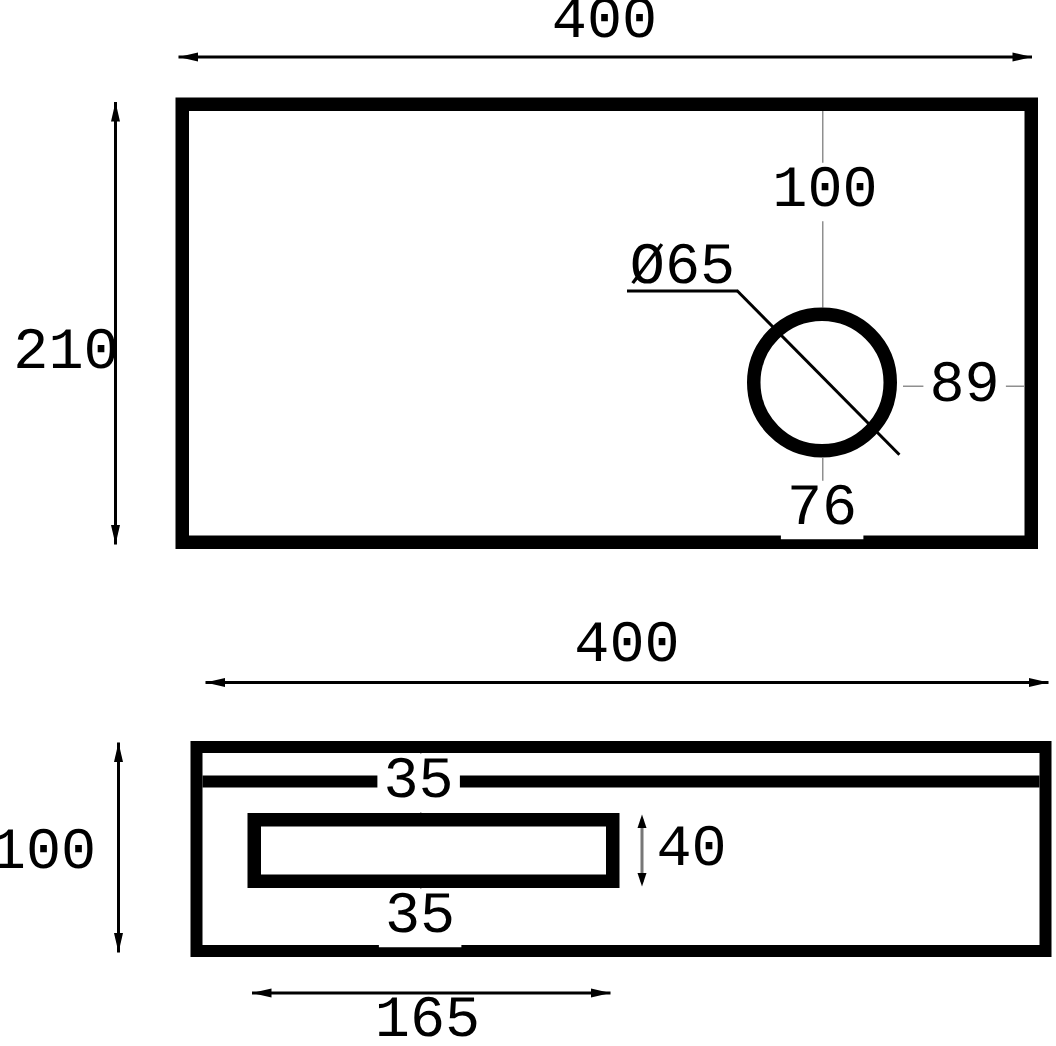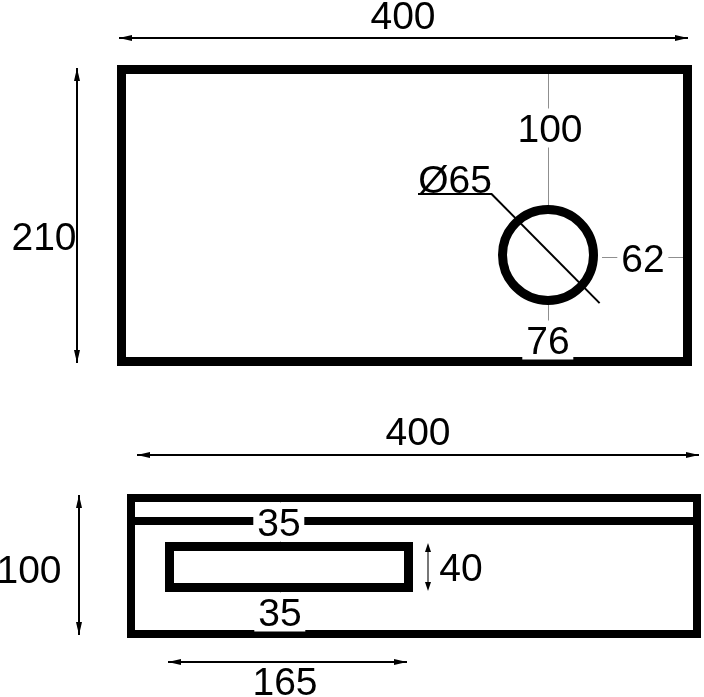--- a/index.html
+++ b/index.html
@@ -1,19 +1,20 @@
 <!DOCTYPE html>
 <html><head>
 <meta charset="utf-8">
 <style>
   html,body { margin:0; padding:0; }
   body { font-family: "Liberation Sans", sans-serif; background:#fff; }
   #canvas {
     position:relative; width:704px; height:697px; background:#ffffff;
     overflow:hidden;
+    font-family:Liberation Mono, monospace;
   }
   .lbl {
     position:absolute; font-size:39px; line-height:1; color:#000;
     white-space:nowrap; transform:translate(-50%,-50%);
   }
   .lbl.bg { background:#ffffff; padding:0 4px; }
   
   .part-rect { position:absolute; box-sizing:border-box; border:9px solid #000; background:transparent; }
   .part-rect.thin8 { border-width:8px; }
   .circle { position:absolute; box-sizing:border-box; border:9px solid #000; border-radius:50%; background:transparent; }
@@ -56,21 +57,21 @@
     <div class="cl-v" style="left:548px; top:74px; height:131px;"></div>
     <div class="lbl bg" style="left:550px; top:128px;">100</div>
 
     <div class="circle" style="left:498px; top:205px; width:100px; height:100px;"></div>
 
     <div class="lbl" style="left:455px; top:179px;">Ø65</div>
     <div class="dim-h" style="left:418px; top:193px; width:74px; height:2px;"></div>
     <div class="leader" style="left:492px; top:193px; width:154px; transform:rotate(45.3deg);"></div>
 
     <div class="cl-h" style="left:602px; top:257px; width:81px;"></div>
-    <div class="lbl bg" style="left:643px; top:258px;">62</div>
+    <div class="lbl bg" style="left:643px; top:258px;">89</div>
 
     <div class="cl-v" style="left:548px; top:305px; height:53px;"></div>
     <div class="lbl bg" style="left:548px; top:340px;">76</div>
   </div>
 
   <div>
 
     <div class="dim-h" style="left:137px; top:454px; width:562px;"></div>
     <div class="arr arr-left" style="left:137px; top:451.5px;"></div>
     <div class="arr arr-right" style="left:686px; top:451.5px;"></div>

